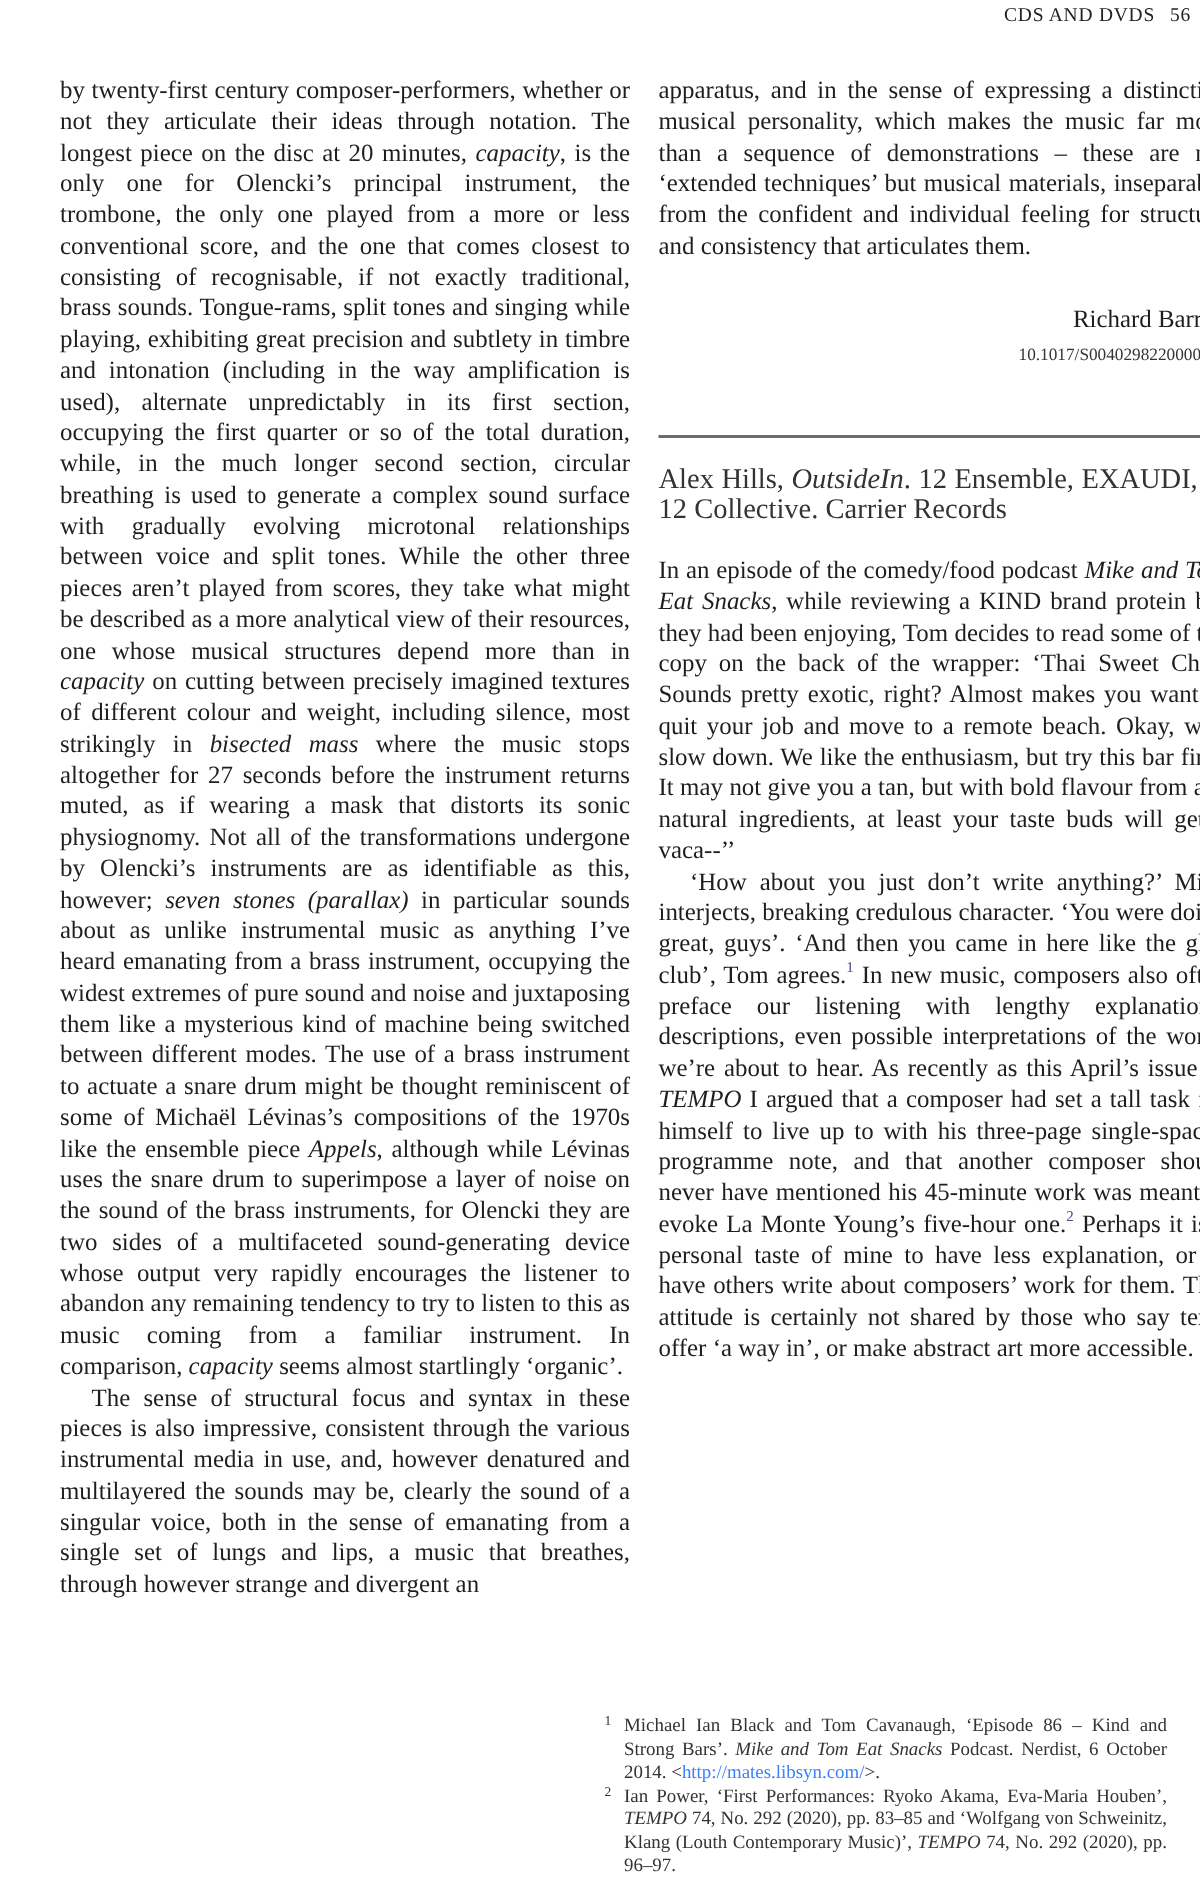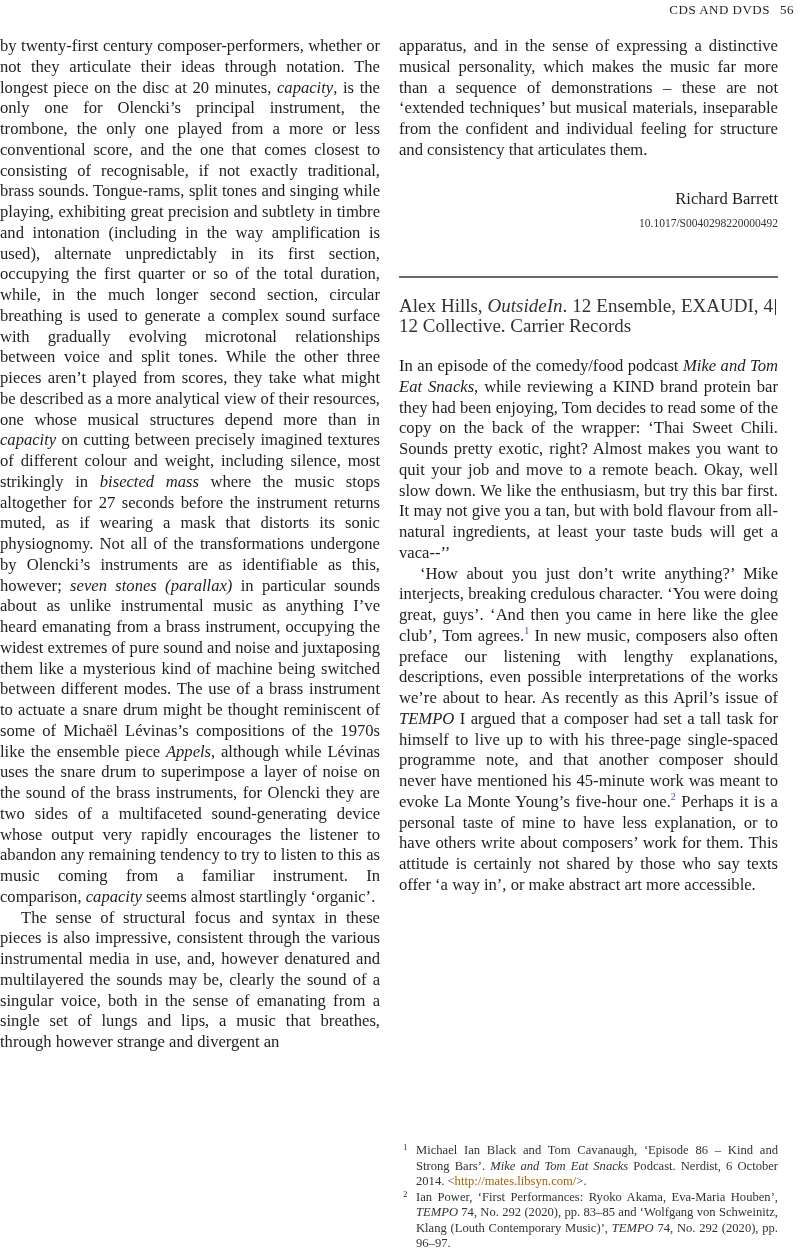--- a/index.html
+++ b/index.html
@@ -1,34 +1,34 @@
 <!DOCTYPE html>
 <html><head>
 <meta charset="utf-8">
 <style>
   html, body { margin:0; padding:0; background:#ffffff; }
   body { width:800px; height:1253px; position:relative; overflow:hidden;
          font-family:"Liberation Serif", "DejaVu Serif", serif; color:#1e1e1e; }
   .running-head { position:absolute; top:2px; right:6px; font-size:13px; letter-spacing:0.5px; color:#222; }
   .running-head .pg { margin-left:10px; }
-  .col { position:absolute; top:36px; font-size:16.6px; line-height:20.75px; text-align:justify; hyphens:manual; }
+  .col { position:absolute; top:50px; font-size:16.6px; line-height:20.75px; text-align:justify; hyphens:manual;padding-left:40px; }
   .col.left { left:0; width:380px; }
   .col.right { left:399px; width:379px; }
   .col p { margin:0; }
   .col p.indent { text-indent:21px; }
   .signoff { text-align:right; margin-top:28px; font-size:16.6px; }
   .doi { text-align:right; font-size:11.5px; margin-top:4px; font-weight:normal; color:#333; }
   .rule { border:0; border-top:2px solid #6b6b6b; margin:42px 0 0 0; }
   .header-review { margin-top:18px; font-size:19px; line-height:20px; color:#333; }
   .review-body { margin-top:20px; }
   sup.fn { font-size:10px; color:#4a4a8c; vertical-align:7px; line-height:0; }
   .footnotes { position:absolute; left:399px; width:379px; top:1143px; font-size:12.6px; line-height:15.5px; color:#333; text-align:justify; }
   .fn-item { position:relative; padding-left:17px; }
   .fn-num { position:absolute; left:4px; top:-3px; font-size:9px; }
-  .link { color:#a16207; }
+  .link { color:#3b82f6; }
   .pipe { display:inline-block; border-left:1px solid #333; height:16px; margin:0 2px; vertical-align:-3px; }
 </style>
 </head>
 <body>
 
 <div class="running-head">
   <span>CDS AND DVDS</span><span class="pg">56</span>
 </div>
 
 <div class="col left">

